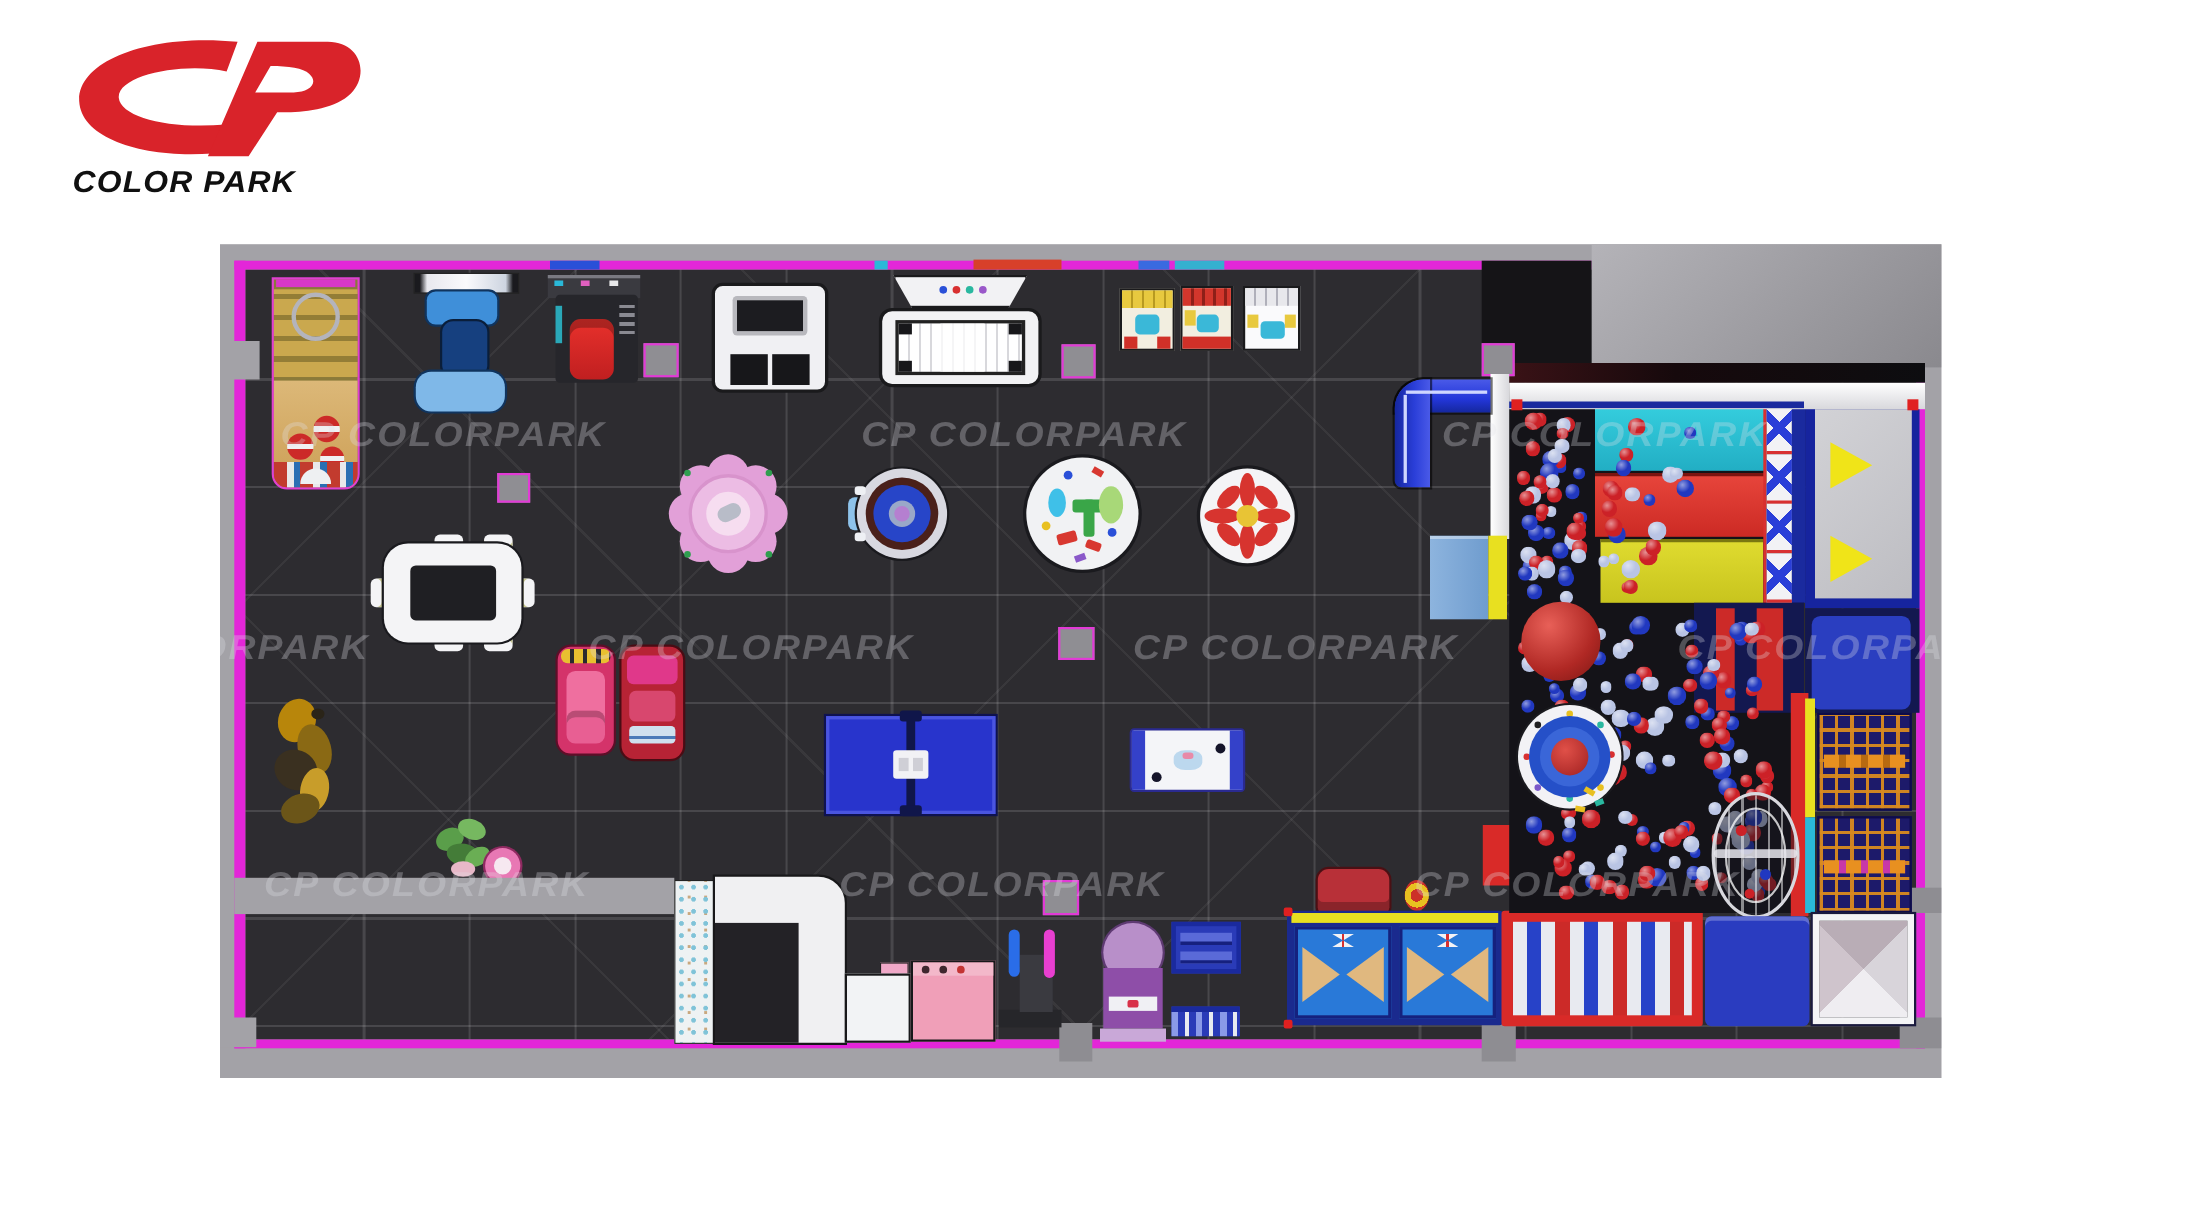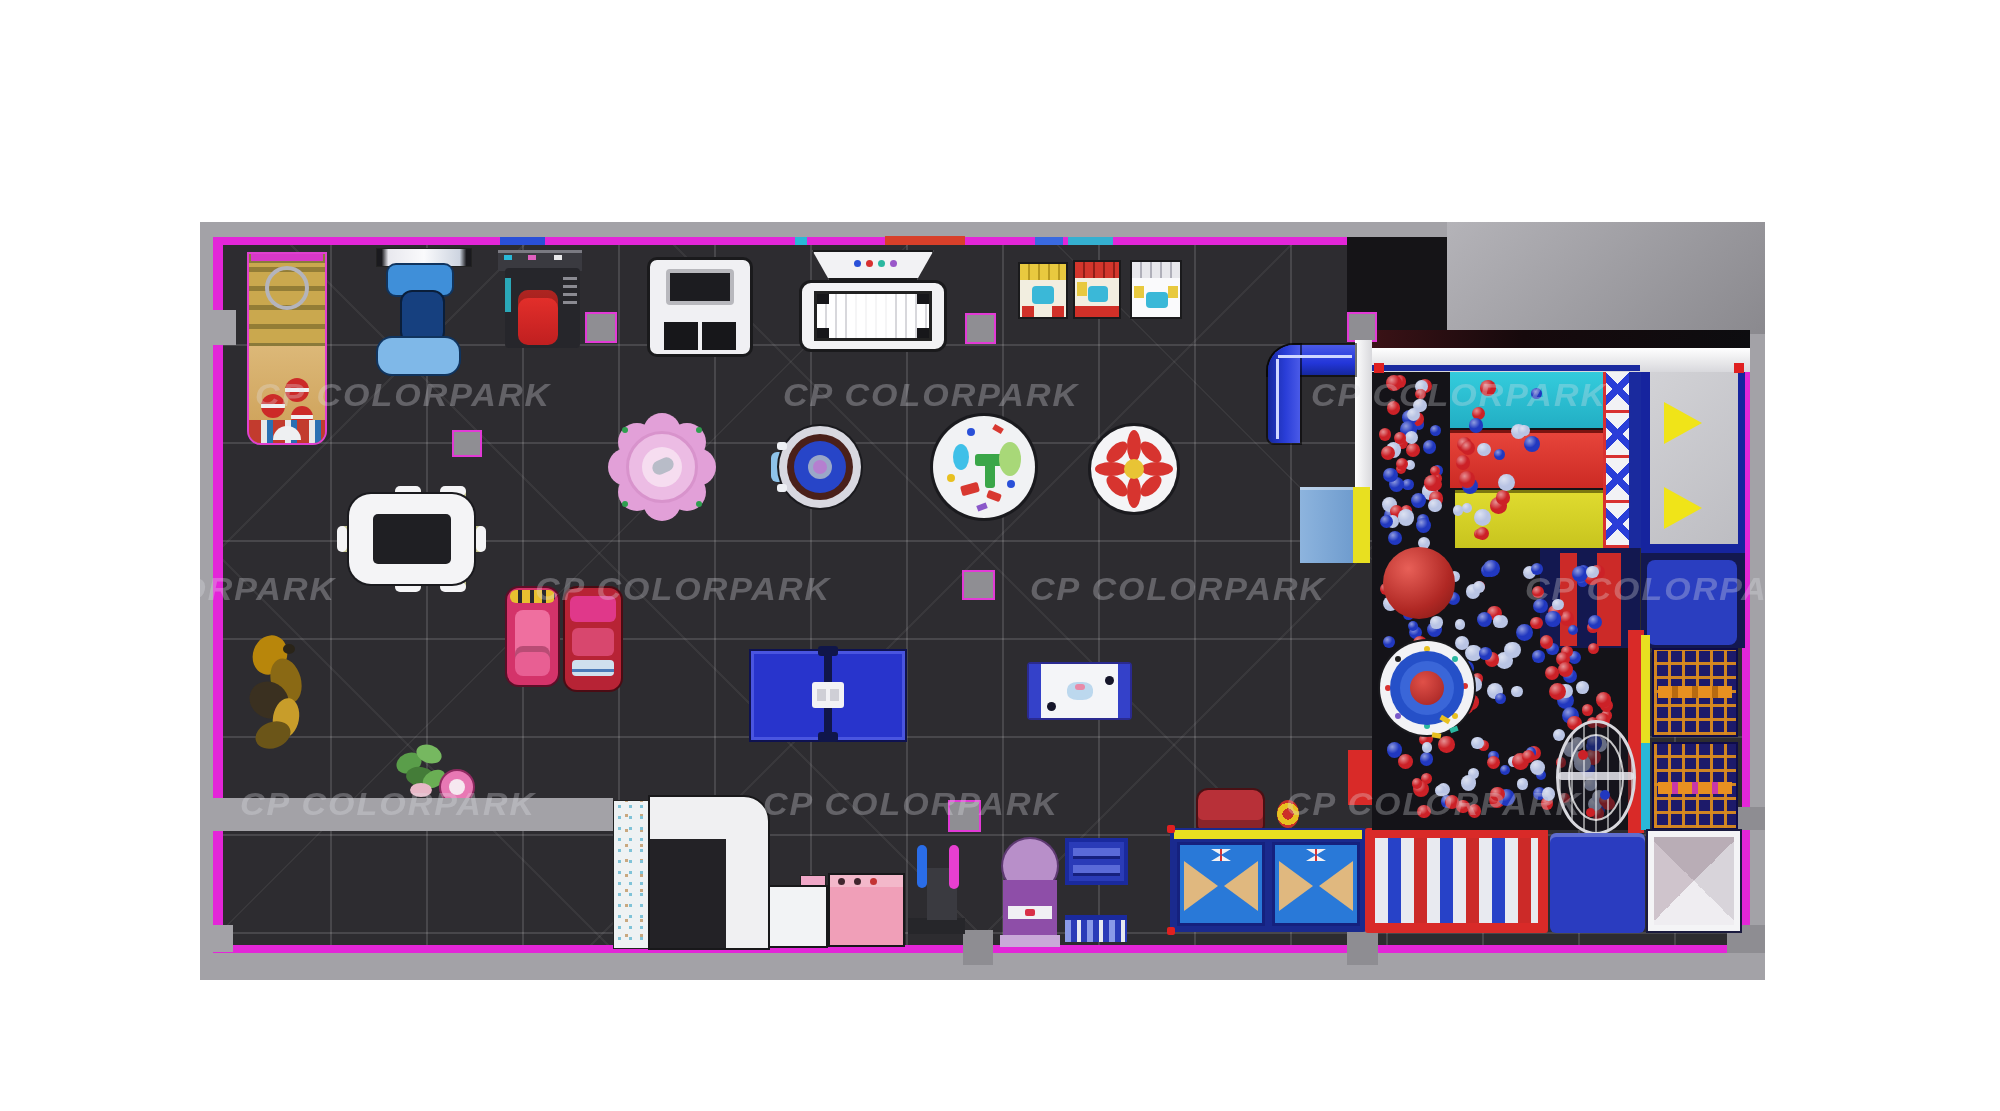--- a/index.html
+++ b/index.html
@@ -37,20 +37,30 @@
       linear-gradient(-45deg, rgba(0,0,0,0) 42%, #2a3ed8 42% 58%, rgba(0,0,0,0) 58%);
     background-color:#f2f2f5;}
   .tri-r{width:0;height:0;border-top:21px solid rgba(0,0,0,0);border-bottom:21px solid rgba(0,0,0,0);
          border-left:38px solid #f0e418;position:absolute;}
 </style>
 </head>
 <body>
 
 <div class="page">
 
+  <div class="logo">
+    <svg width="268" height="112" viewBox="0 0 268 112">
+      <path fill="#d9232a" d="M152 4 C 70 -4 6 22 8 58 C 10 96 80 114 150 103 L 165 76
+               C 104 87 46 75 44 55 C 42 34 104 22 142 31 Z"></path>
+      <path fill="#d9232a" fill-rule="evenodd" d="M170 4 L 234 4 C 264 4 272 34 255 51
+               C 242 64 216 68 197 68 L 188 68 L 162 108 L 125 108 Z
+               M 182 26 L 168 50 L 203 50 C 218 50 226 41 217 33 C 212 28 198 26 182 26 Z"></path>
+    </svg>
+    <div class="logo-word">COLOR PARK</div>
+  </div>
 
   <div class="plan">
 
     <div class="floor"></div>
     <div class="diag"></div>
 
     <div class="mag" style="left:13px;top:15px;width:10px;height:716px;"></div>
     <div class="mag" style="left:13px;top:15px;width:1234px;height:8px;"></div>
     <div class="mag" style="left:13px;top:723px;width:1537px;height:8px;"></div>
     <div class="mag" style="left:1542px;top:113px;width:8px;height:618px;"></div>

